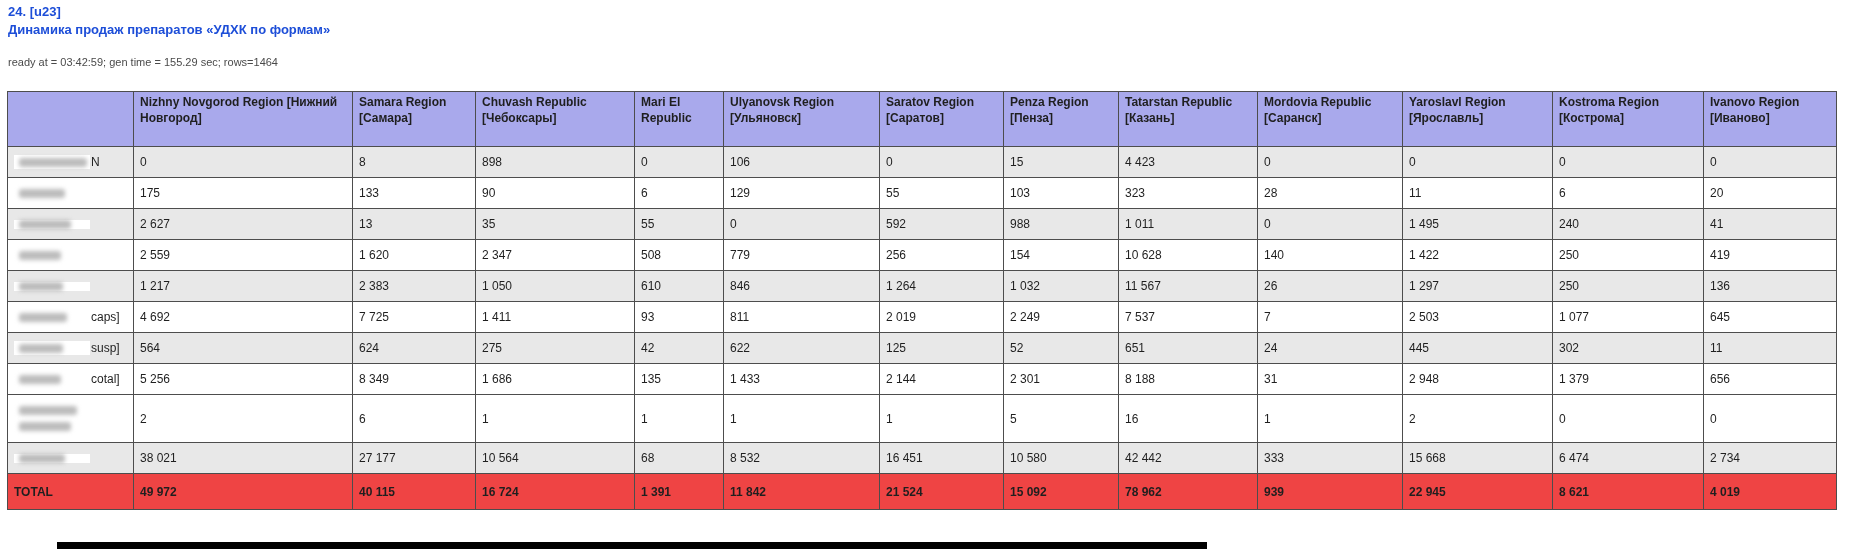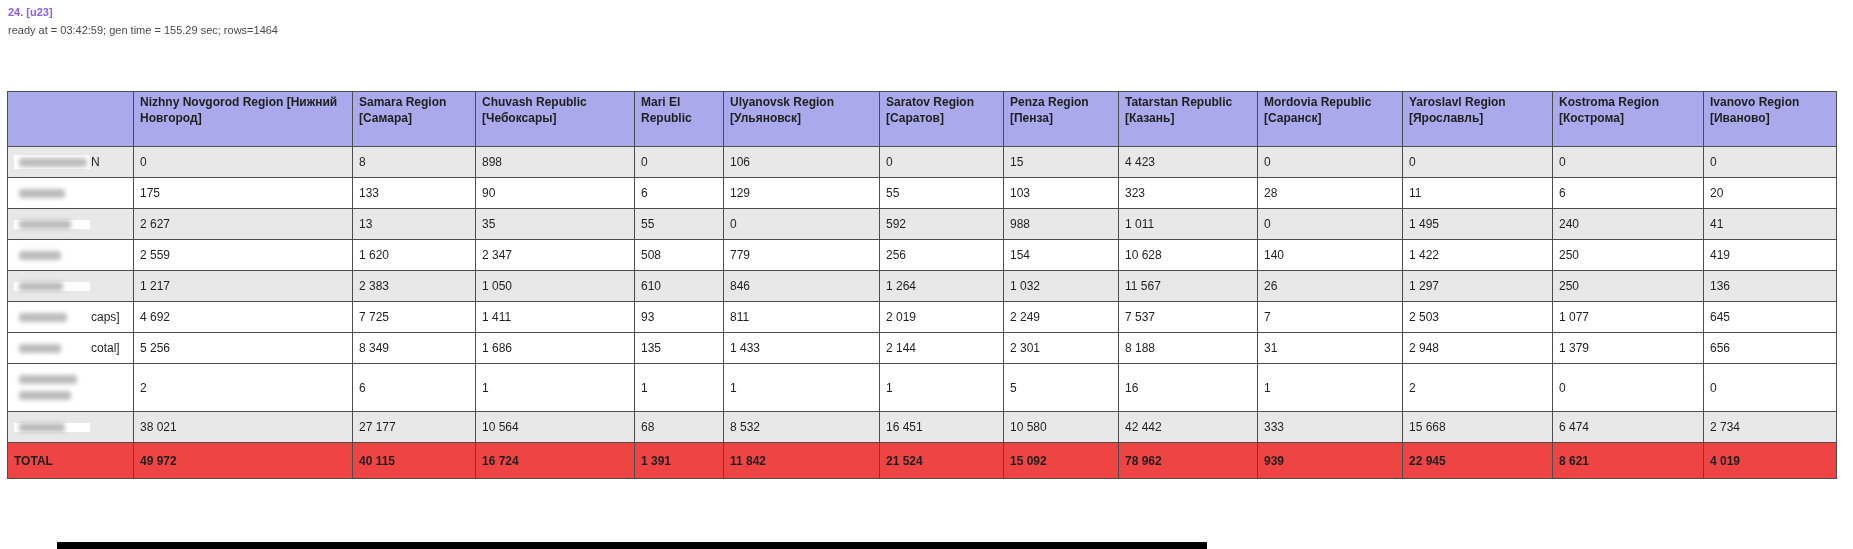--- a/index.html
+++ b/index.html
@@ -8,22 +8,22 @@
     --border:#4d4d4d;
     --text:#222222;
     --bar:#000000;
   }
   html,body{margin:0;padding:0;}
   body{
     width:1853px;height:549px;position:relative;overflow:hidden;
     background:#ffffff;font-family:"Liberation Sans",sans-serif;color:var(--text);
   }
   .titles{position:absolute;left:8px;top:3px;}
-  .title-line{font-weight:bold;font-size:11px;line-height:18px;color:#8b5cf6;white-space:nowrap;}
-  .meta-line{font-size:11px;line-height:14px;color:#4a4a4a;margin-top:2px;white-space:nowrap;}
+  .title-line{font-weight:bold;font-size:13px;line-height:18px;color:#1d4ed8;white-space:nowrap;}
+  .meta-line{font-size:11px;line-height:14px;color:#4a4a4a;margin-top:16px;white-space:nowrap;}
 
   table.report{
     position:absolute;left:7px;top:91px;
     border-collapse:collapse;table-layout:fixed;
   }
   table.report th, table.report td{
     border:1px solid var(--border);
     font-size:12px;color:#1f1f1f;
     padding:2px 4px 2px 6px;
     overflow:hidden;white-space:normal;
@@ -50,20 +50,21 @@
   .smudge{height:9px;background:#bcbcbc;border-radius:3px;filter:blur(2px);}
   .frag{font-size:12px;color:#1f1f1f;margin-left:1px;white-space:nowrap;}
 
   .bottom-bar{position:absolute;left:57px;top:542px;width:1150px;height:7px;background:var(--bar);}
 </style>
 </head>
 <body>
 
 <div class="titles">
   <div class="title-line">24. [u23]</div>
+  <div class="title-line">Динамика продаж препаратов «УДХК по формам»</div>
   <div class="meta-line">ready at = 03:42:59; gen time = 155.29 sec; rows=1464</div>
 </div>
 
 <table class="report">
   <colgroup>
       <col style="width: 126px;">
       <col style="width: 219px;">
       <col style="width: 123px;">
       <col style="width: 159px;">
       <col style="width: 89px;">
@@ -215,20 +216,42 @@
         <td>93</td>
         <td>811</td>
         <td>2 019</td>
         <td>2 249</td>
         <td>7 537</td>
         <td>7</td>
         <td>2 503</td>
         <td>1 077</td>
         <td>645</td>
       </tr>
+      <tr class="gray">
+        <td class="label-cell">
+          <div class="redact-flex">
+            <div class="redact-box">
+              <div class="smudge" style="width: 44px;"></div>
+            </div>
+            <span class="frag">susp]</span>
+          </div>
+        </td>
+        <td>564</td>
+        <td>624</td>
+        <td>275</td>
+        <td>42</td>
+        <td>622</td>
+        <td>125</td>
+        <td>52</td>
+        <td>651</td>
+        <td>24</td>
+        <td>445</td>
+        <td>302</td>
+        <td>11</td>
+      </tr>
       <tr class="white">
         <td class="label-cell">
           <div class="redact-flex">
             <div class="redact-box">
               <div class="smudge" style="width: 42px;"></div>
             </div>
             <span class="frag">cotal]</span>
           </div>
         </td>
         <td>5 256</td>

